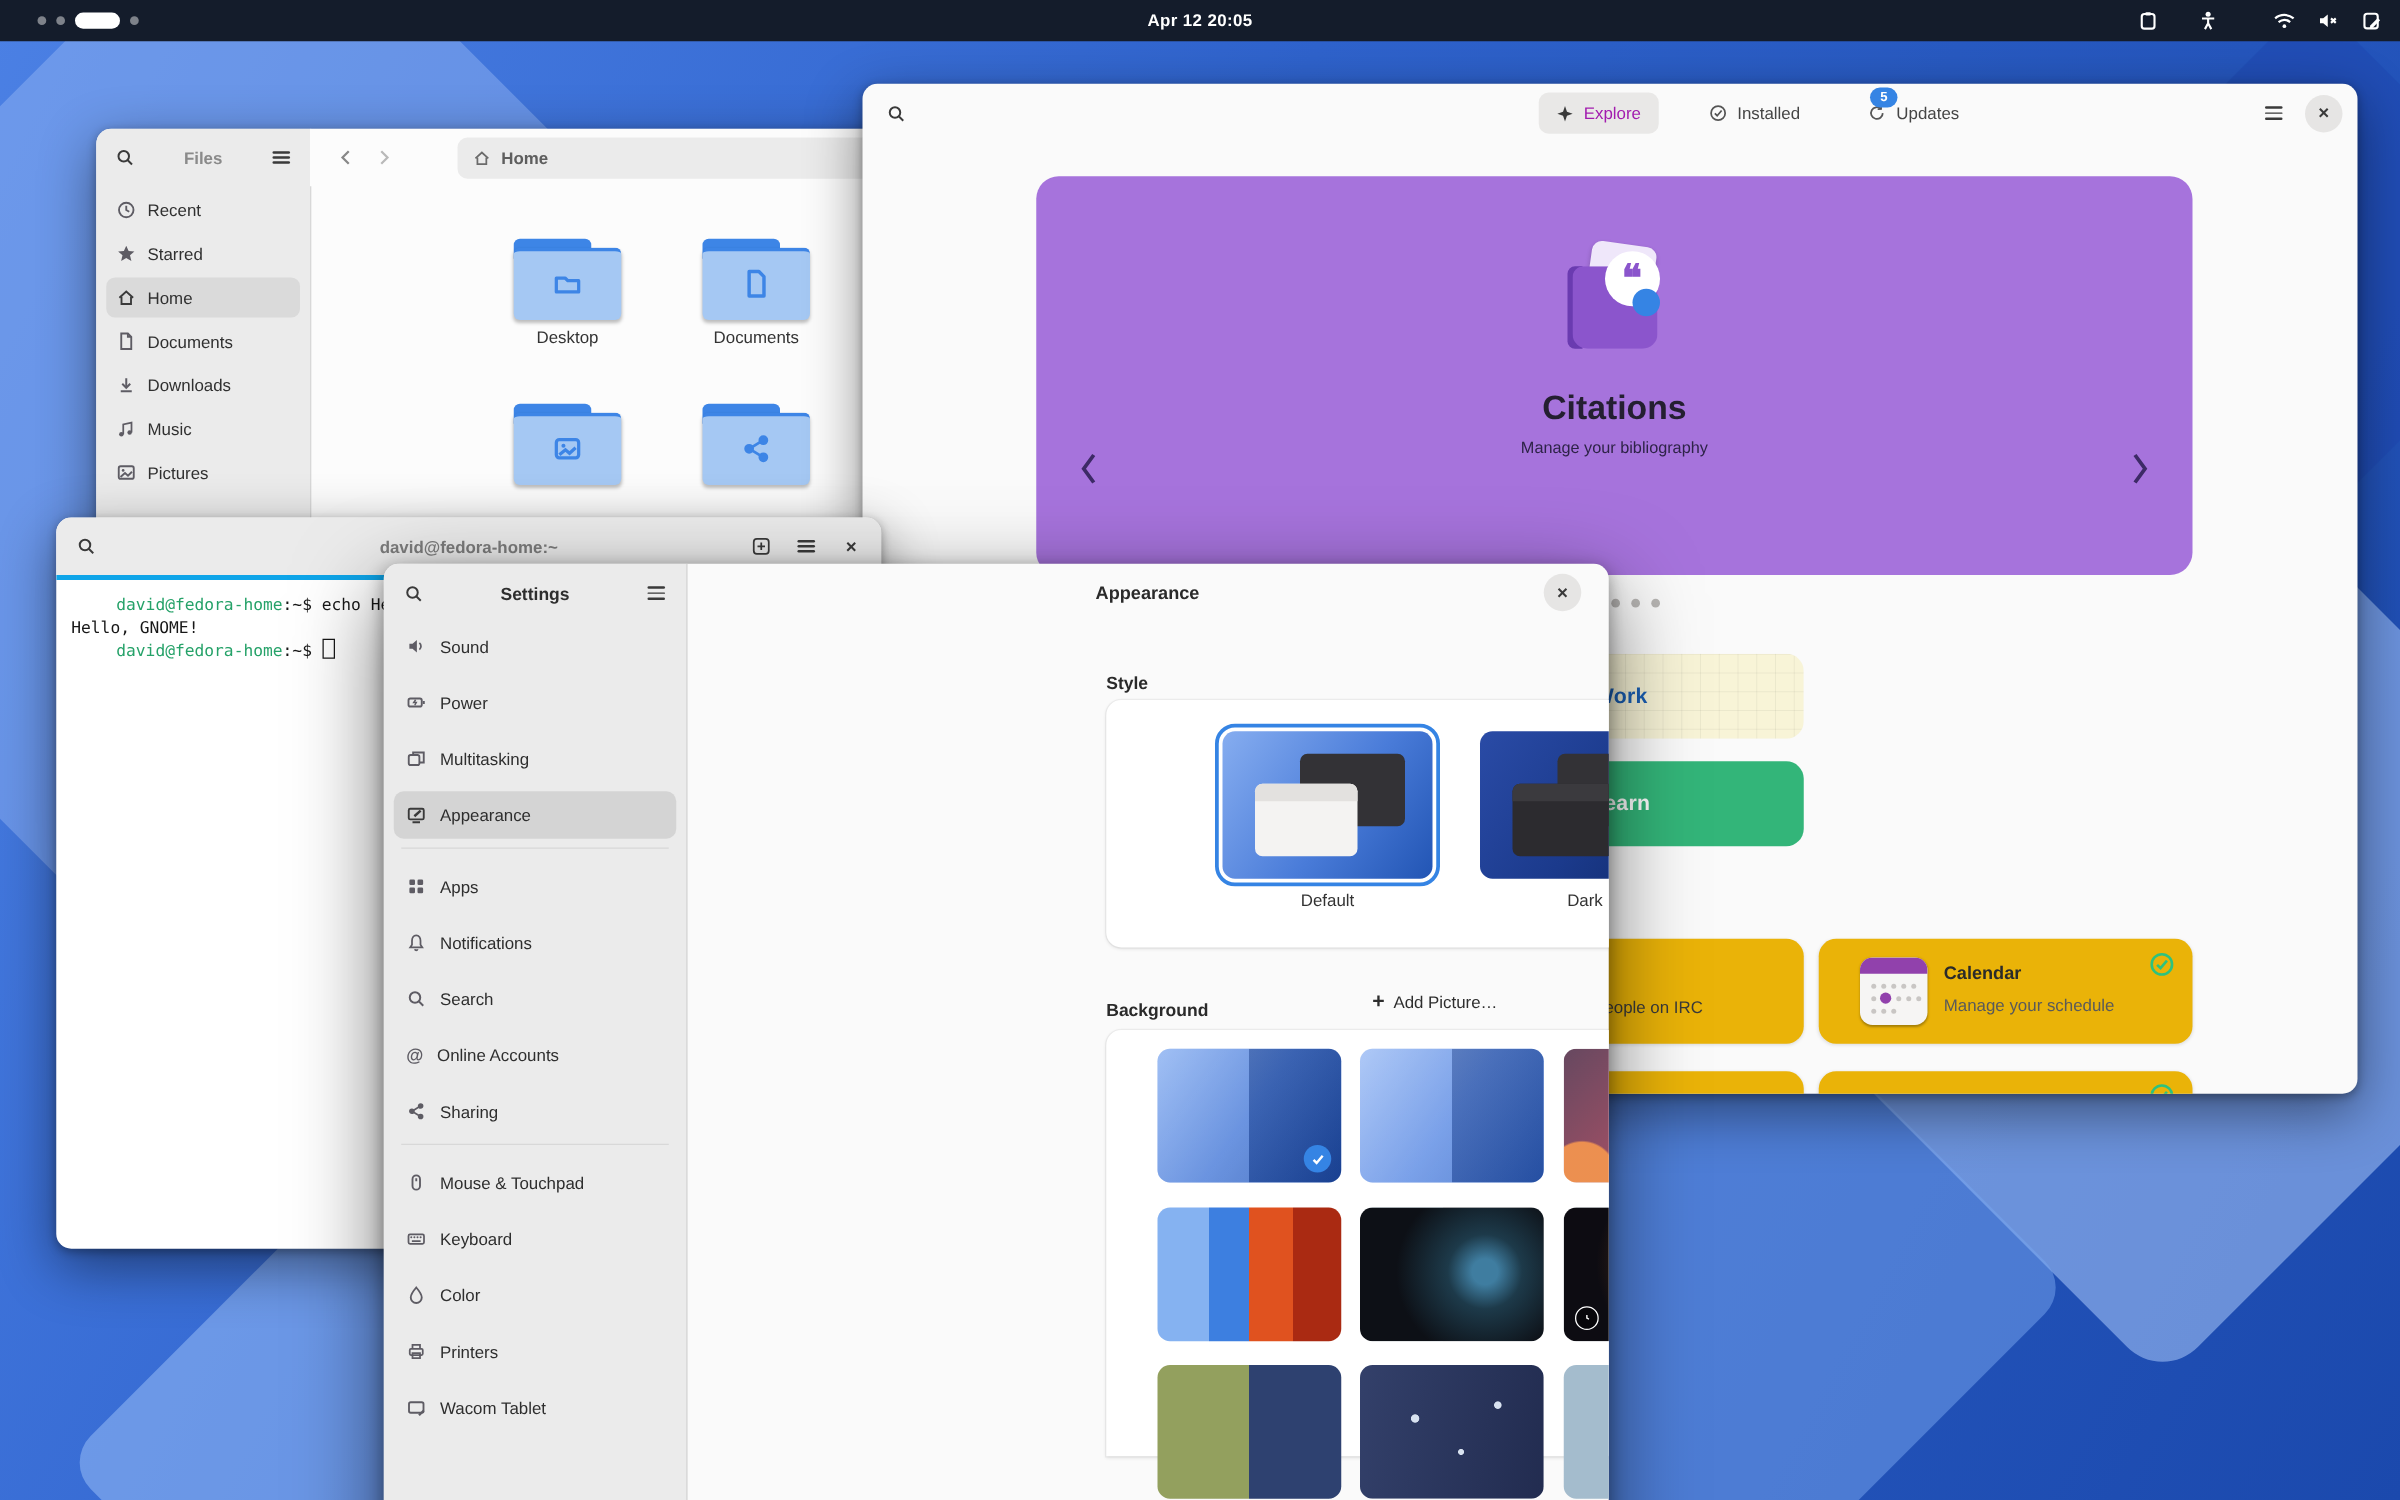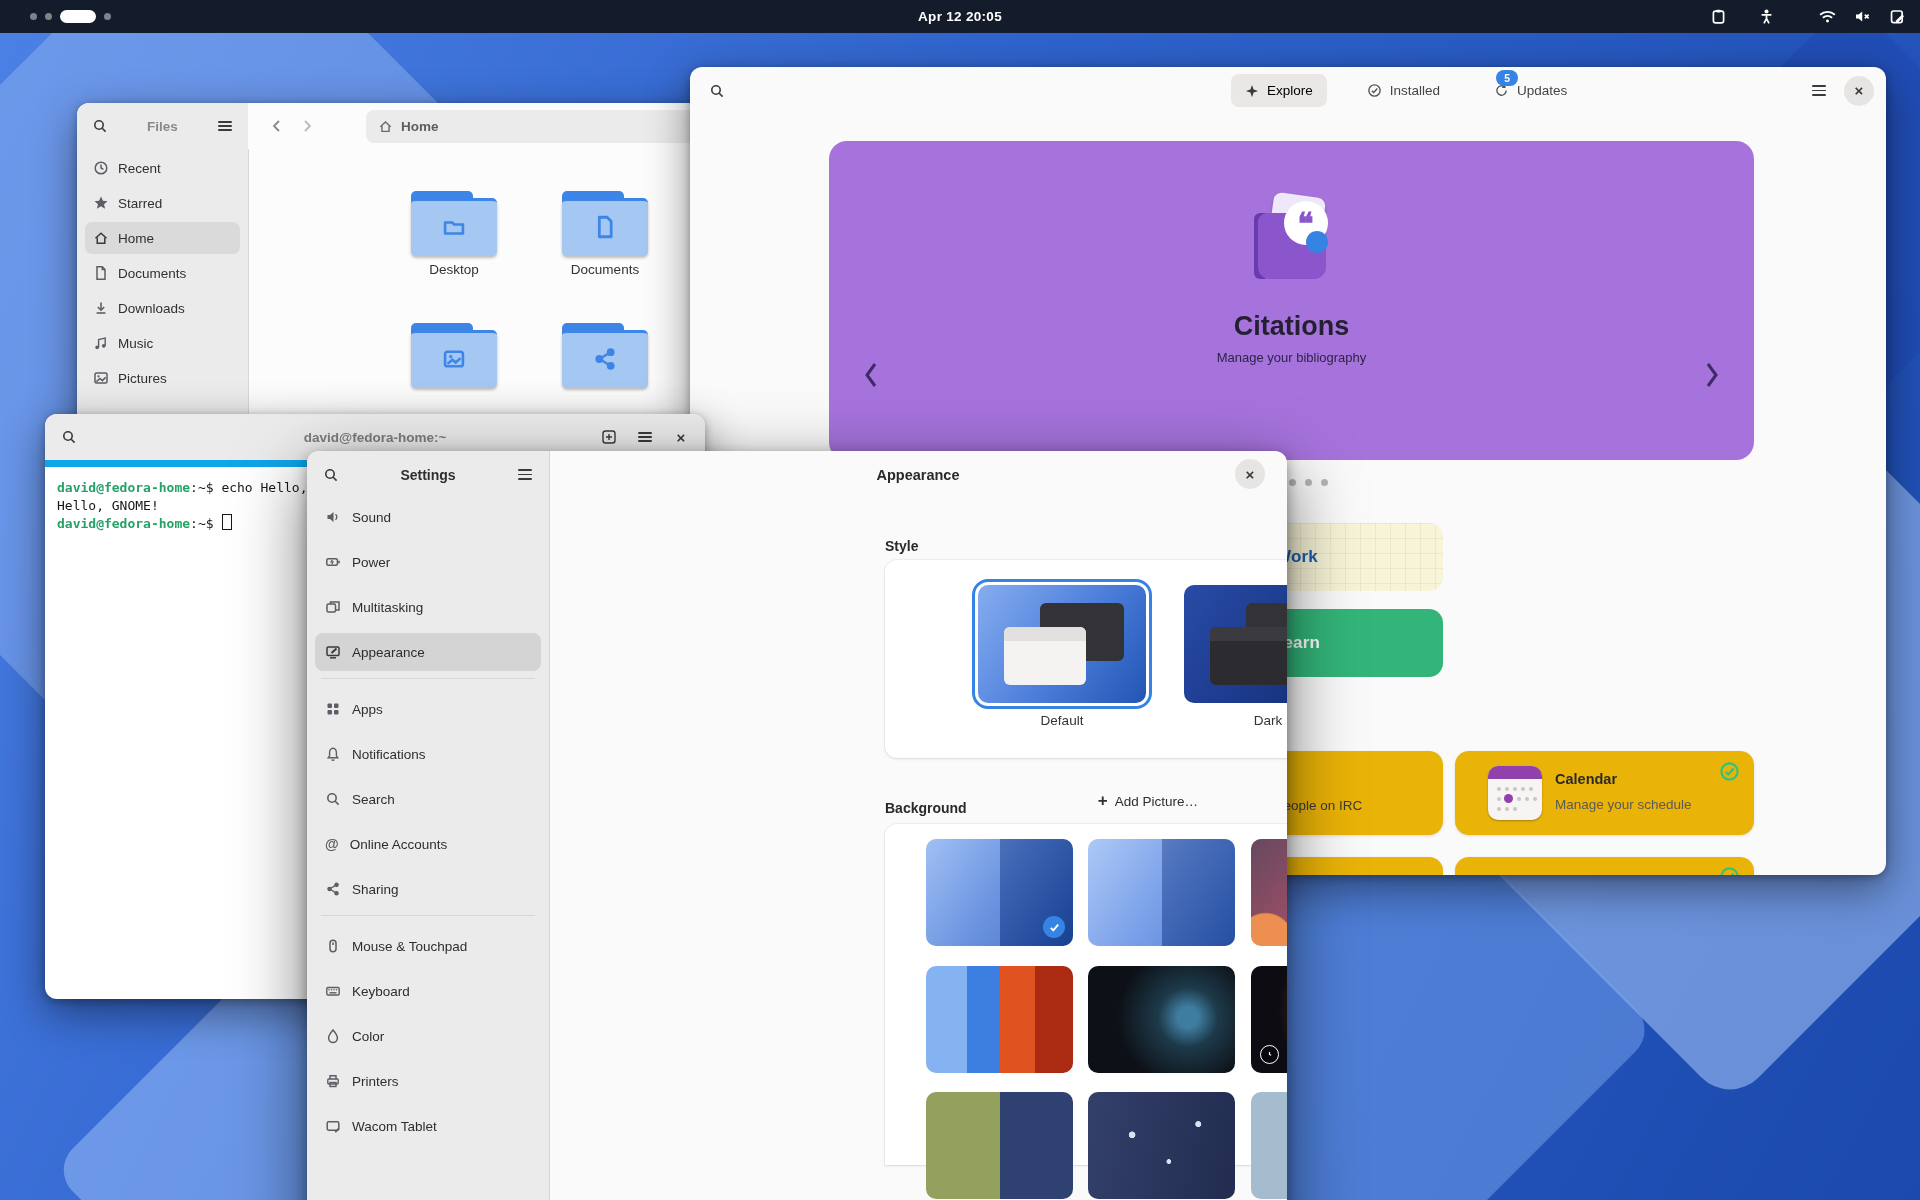--- a/index.html
+++ b/index.html
@@ -51,33 +51,33 @@
   .fgrid{position:absolute;left:171px;top:46px;}
   .folder{position:absolute;width:120px;text-align:center;}
   .folder .ficon{position:relative;width:86px;height:62px;margin:0 auto;}
   .folder .tab{position:absolute;left:0;top:0;width:34px;height:16px;background:#3d85e6;border-radius:5px 5px 0 0;}
   .folder .body{position:absolute;left:0;top:7px;width:86px;height:55px;background:#a5c8f3;border-radius:5px;border-top:3px solid #3d85e6;box-shadow:0 2px 3px rgba(0,0,0,.25);}
   .folder .emblem{position:absolute;left:0;top:10px;width:86px;height:52px;display:flex;align-items:center;justify-content:center;color:#3d85e6;}
   .folder .flabel{margin-top:9px;font-size:13.5px;color:#333;}
 
   
   #terminal{left:45px;top:414px;width:660px;height:585px;background:#ffffff;z-index:30;}
-  #terminal .hdr{height:46px;background:#ebebeb;border-bottom:7px solid #0ea5e9;padding:0 9px;}
+  #terminal .hdr{height:46px;background:#ebebeb;border-bottom:4px solid #0ea5e9;padding:0 9px;}
   #terminal .t-title{position:absolute;left:0;width:100%;text-align:center;font-size:13.5px;font-weight:bold;color:#7c7c7c;pointer-events:none;}
   #terminal .t-right{margin-left:auto;display:flex;gap:6px;}
   .tbody{padding:12px 12px;font-family:"DejaVu Sans Mono", monospace;font-size:13px;line-height:17.5px;color:#171717;white-space:pre;}
-  .tprompt{color:#26a269;font-weight:bold;}
+  .tprompt{color:#26a269;font-weight:normal;margin-left:36px;}
   .tcursor{display:inline-block;width:8px;height:14px;border:1.4px solid #171717;vertical-align:-2px;margin-left:1px;}
 
   
   #software{left:690px;top:67px;width:1196px;height:808px;background:#fafafa;z-index:20;}
   #software .hdr{height:47px;padding:0 12px;}
   .tabs{position:absolute;left:50%;transform:translateX(-57px);top:7px;display:flex;align-items:center;gap:26px;}
   .tab{display:flex;align-items:center;gap:8px;font-size:13.5px;color:#454545;height:33px;padding:0 14px;border-radius:8px;position:relative;}
-  .tab.sel{background:#e9e8e7;color:#000000;}
+  .tab.sel{background:#e9e8e7;color:#a21caf;}
   .badge{position:absolute;top:-4px;left:16px;min-width:16px;height:16px;border-radius:8px;background:#3584e4;color:#fff;font-size:10.5px;font-weight:bold;display:flex;align-items:center;justify-content:center;padding:0 3px;}
   .sw-right{margin-left:auto;display:flex;gap:10px;align-items:center;}
   .banner{position:absolute;left:139px;top:74px;width:925px;height:319px;background:#a673dc;border-radius:18px;color:#241f31;}
   .bchev{position:absolute;top:206px;width:40px;height:56px;display:flex;align-items:center;justify-content:center;color:#3d2a66;}
   .banner-center{position:absolute;left:0;top:0;width:100%;height:100%;display:flex;flex-direction:column;align-items:center;}
   .cit-icon{margin-top:50px;position:relative;width:104px;height:104px;}
   .cit-page{position:absolute;left:30px;top:4px;width:52px;height:64px;background:#efe7fa;border-radius:8px;transform:rotate(8deg);box-shadow:0 2px 4px rgba(0,0,0,.2);}
   .cit-book{position:absolute;left:18px;top:22px;width:58px;height:66px;background:#8b55cc;border-radius:9px 9px 12px 12px;border-left:10px solid #c0392b00;}
   .cit-spine{position:absolute;left:14px;top:22px;width:12px;height:66px;background:#6a3bb0;border-radius:6px 0 0 6px;}
   .cit-quote{position:absolute;left:44px;top:10px;width:44px;height:44px;border-radius:50%;background:#fff;display:flex;align-items:center;justify-content:center;font-size:30px;font-weight:bold;color:#8b55cc;font-family:"Liberation Serif",serif;}

